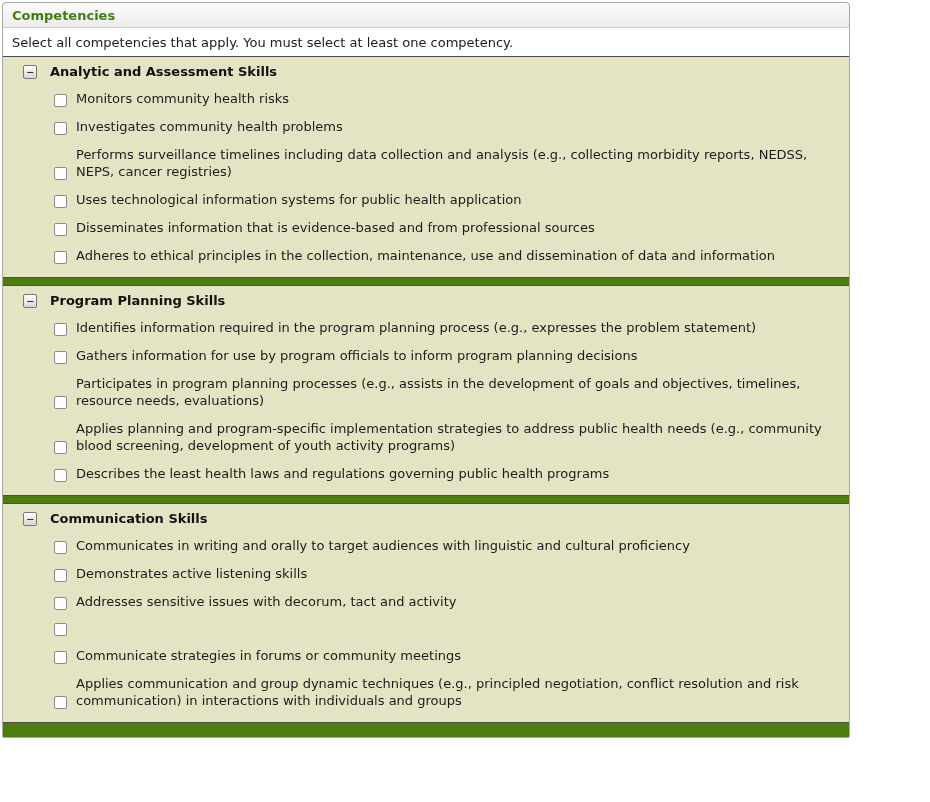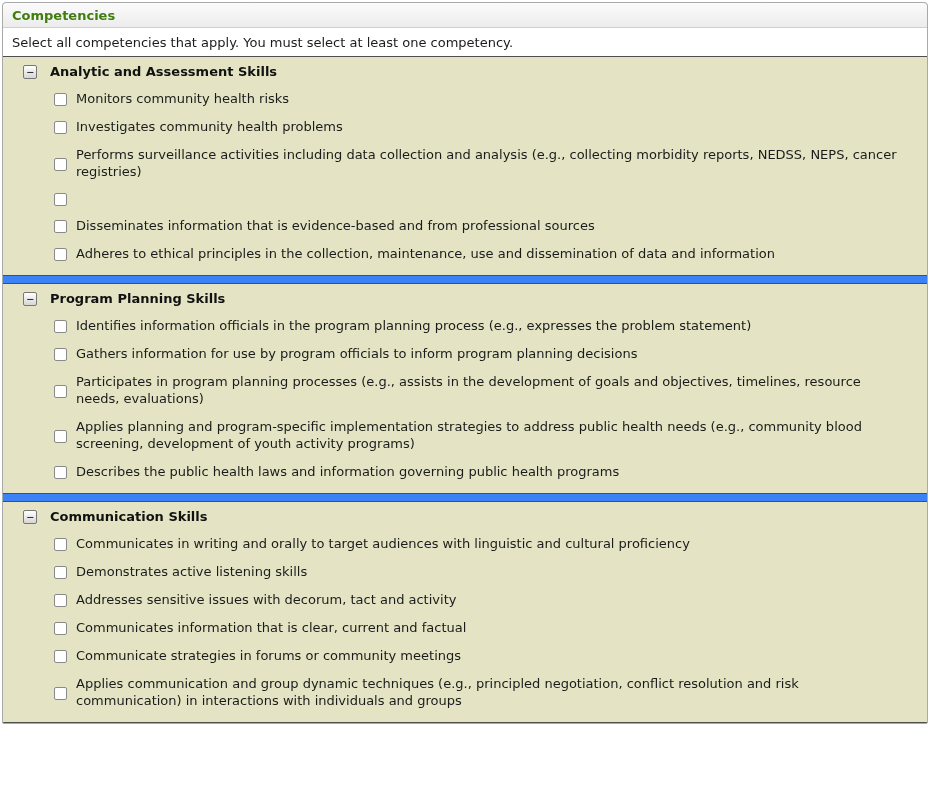--- a/index.html
+++ b/index.html
@@ -8,25 +8,25 @@
     padding: 0;
     width: 930px;
     height: 802px;
     background: #ffffff;
     font-family: "DejaVu Sans", "Liberation Sans", sans-serif;
     font-size: 13px;
     color: #1b1b1b;
   }
   .panel {
     margin: 2px;
-    width: 926px;
+    width: 848px;
     border: 1px solid #a9a9a9;
     border-radius: 4px 4px 2px 2px;
-    background: #3b82f6;
-    padding-bottom: 0;
+    background: #4d7c0f;
+    padding-bottom: 14px;
     overflow: hidden;
   }
   .panel-header {
     background: linear-gradient(#fbfbfb, #ececec);
     border-bottom: 1px solid #cfcfcf;
     padding: 5px 9px 4px 9px;
     font-weight: bold;
     color: var(--accent, #3e7d0e);
     font-size: 13px;
   }
@@ -64,21 +64,21 @@
     padding: 0;
     font-family: "DejaVu Sans Mono", monospace;
   }
   .section-title {
     font-weight: bold;
     color: #111111;
   }
   .items { padding-left: 31px; }
   .item {
     display: flex;
-    align-items: center;
+    align-items: flex-end;
     gap: 9px;
     margin-top: 11px;
     cursor: default;
   }
   .item input[type="checkbox"] {
     appearance: none;
     -webkit-appearance: none;
     width: 13px;
     height: 13px;
     margin: 2px 0 0 0;
@@ -113,25 +113,26 @@
     <span class="item-label">Monitors community health risks</span>
   </label>
 
   <label class="item">
     <input type="checkbox" style="">
     <span class="item-label">Investigates community health problems</span>
   </label>
 
   <label class="item">
     <input type="checkbox" style="">
-    <span class="item-label">Performs surveillance activities including data collection and analysis (e.g., collecting morbidity reports, NEDSS, NEPS, cancer registries)</span>
-  </label>
-
-  <label class="item">
-    <input type="checkbox" style="">
+    <span class="item-label">Performs surveillance timelines including data collection and analysis (e.g., collecting morbidity reports, NEDSS, NEPS, cancer registries)</span>
+  </label>
+
+  <label class="item">
+    <input type="checkbox" style="">
+    <span class="item-label">Uses technological information systems for public health application</span>
   </label>
 
   <label class="item">
     <input type="checkbox" style="">
     <span class="item-label">Disseminates information that is evidence-based and from professional sources</span>
   </label>
 
   <label class="item">
     <input type="checkbox" style="">
     <span class="item-label">Adheres to ethical principles in the collection, maintenance, use and dissemination of data and information</span>
@@ -140,41 +141,41 @@
   </div>
 
   <div class="section">
     <div class="section-header">
       <button class="collapse-box">−</button>
       <span class="section-title">Program Planning Skills</span>
     </div>
     <div class="items">
   <label class="item">
     <input type="checkbox" style="">
-    <span class="item-label">Identifies information officials in the program planning process (e.g., expresses the problem statement)</span>
+    <span class="item-label">Identifies information required in the program planning process (e.g., expresses the problem statement)</span>
   </label>
 
   <label class="item">
     <input type="checkbox" style="">
     <span class="item-label">Gathers information for use by program officials to inform program planning decisions</span>
   </label>
 
   <label class="item">
     <input type="checkbox" style="">
     <span class="item-label">Participates in program planning processes (e.g., assists in the development of goals and objectives, timelines, resource needs, evaluations)</span>
   </label>
 
   <label class="item">
     <input type="checkbox" style="">
     <span class="item-label">Applies planning and program-specific implementation strategies to address public health needs (e.g., community blood screening, development of youth activity programs)</span>
   </label>
 
   <label class="item">
     <input type="checkbox" style="">
-    <span class="item-label">Describes the public health laws and information governing public health programs</span>
+    <span class="item-label">Describes the least health laws and regulations governing public health programs</span>
   </label>
 </div>
   </div>
 
   <div class="section">
     <div class="section-header">
       <button class="collapse-box">−</button>
       <span class="section-title">Communication Skills</span>
     </div>
     <div class="items">
@@ -189,21 +190,20 @@
   </label>
 
   <label class="item">
     <input type="checkbox" style="">
     <span class="item-label">Addresses sensitive issues with decorum, tact and activity</span>
   </label>
 
 
   <label class="item">
     <input type="checkbox" style="">
-    <span class="item-label">Communicates information that is clear, current and factual</span>
   </label>
 
   <label class="item">
     <input type="checkbox" style="">
     <span class="item-label">Communicate strategies in forums or community meetings</span>
   </label>
 
   <label class="item">
     <input type="checkbox" style="">
     <span class="item-label">Applies communication and group dynamic techniques (e.g., principled negotiation, conflict resolution and risk communication) in interactions with individuals and groups</span>

